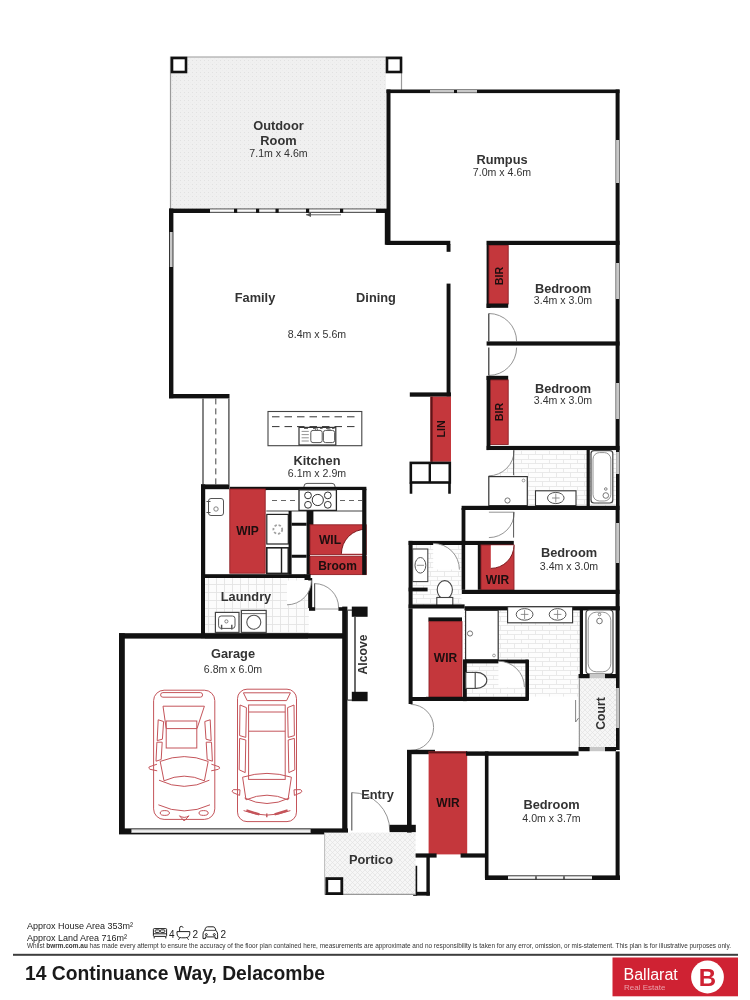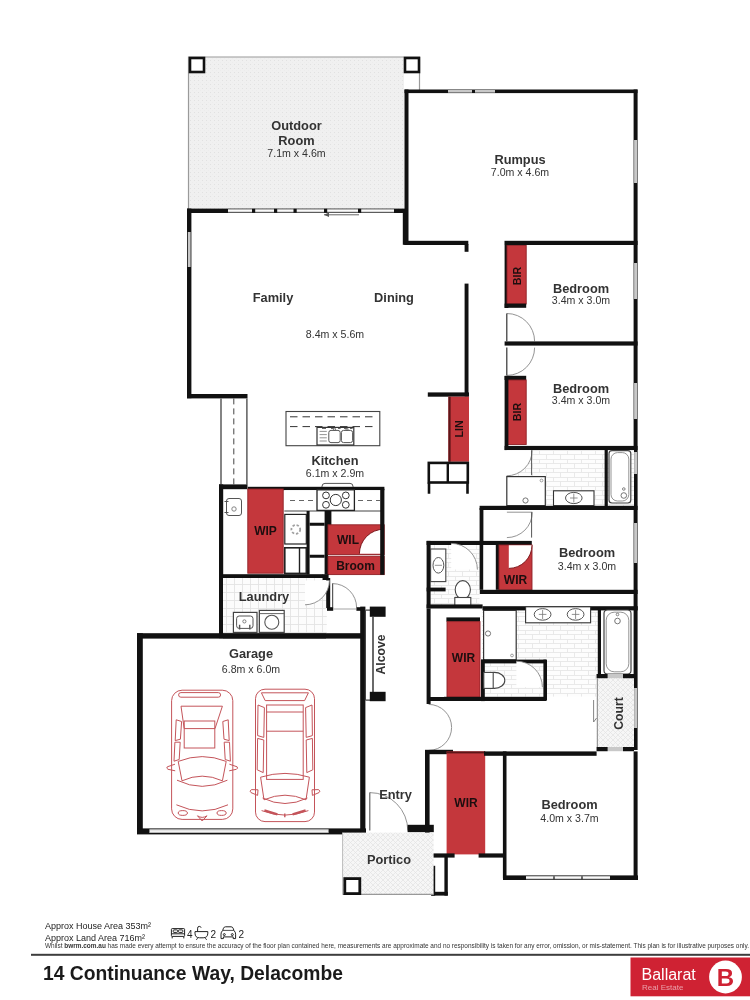--- a/index.html
+++ b/index.html
@@ -1,16 +1,16 @@
 <!DOCTYPE html>
 <html><head>
 <meta charset="utf-8">
 <style>
   html,body{margin:0;padding:0;background:#fff;}
-  .page{width:704px;height:1000px;position:relative;font-family:"Liberation Sans",sans-serif;padding-left:18px;}
+  .page{width:704px;height:1000px;position:relative;font-family:"Liberation Sans",sans-serif;}
   svg{display:block;}
 </style>
 </head>
 <body>
 <div class="page">
 <svg width="750" height="1000" viewBox="0 0 750 1000">
 <defs>
   <pattern id="dots" width="4" height="4" patternUnits="userSpaceOnUse">
     <rect width="4" height="4" fill="#f0f0f0"></rect>
     <rect x="0" y="0" width="1" height="1" fill="#e1e1e1"></rect>

